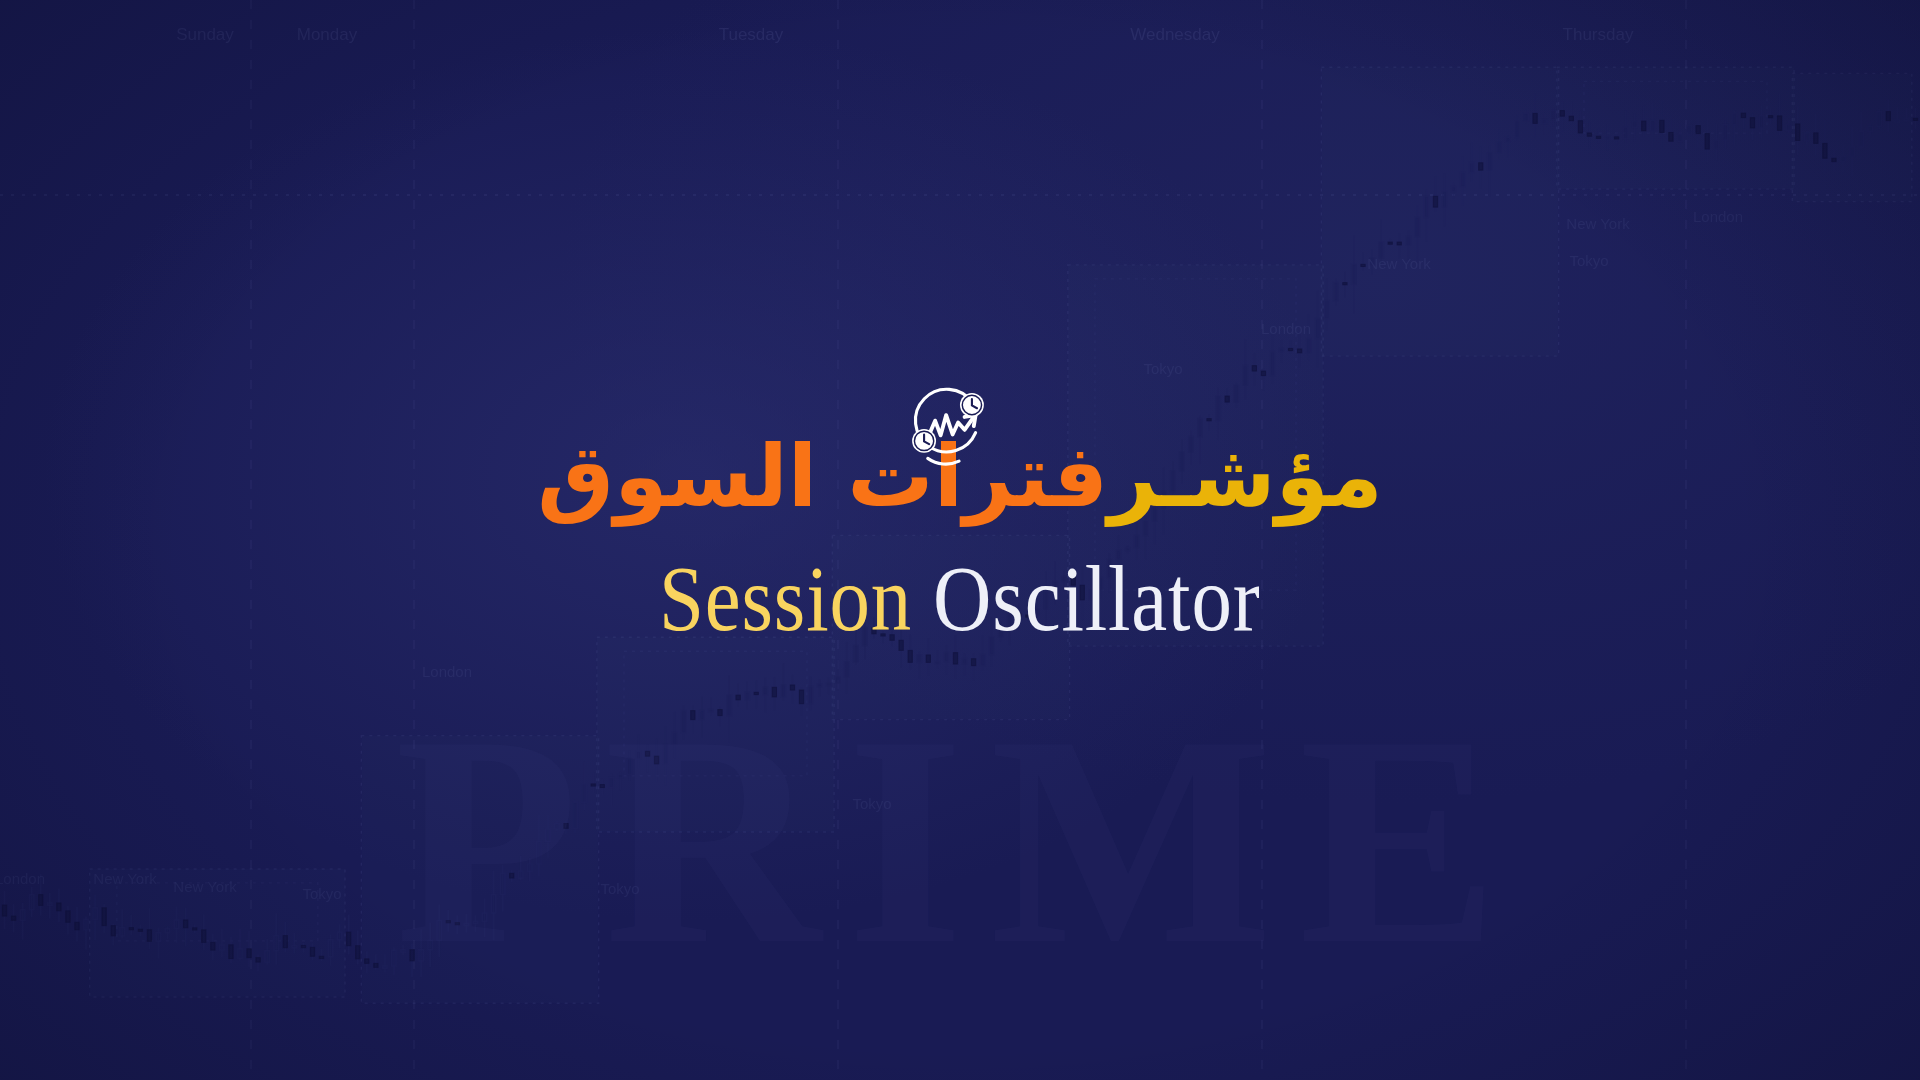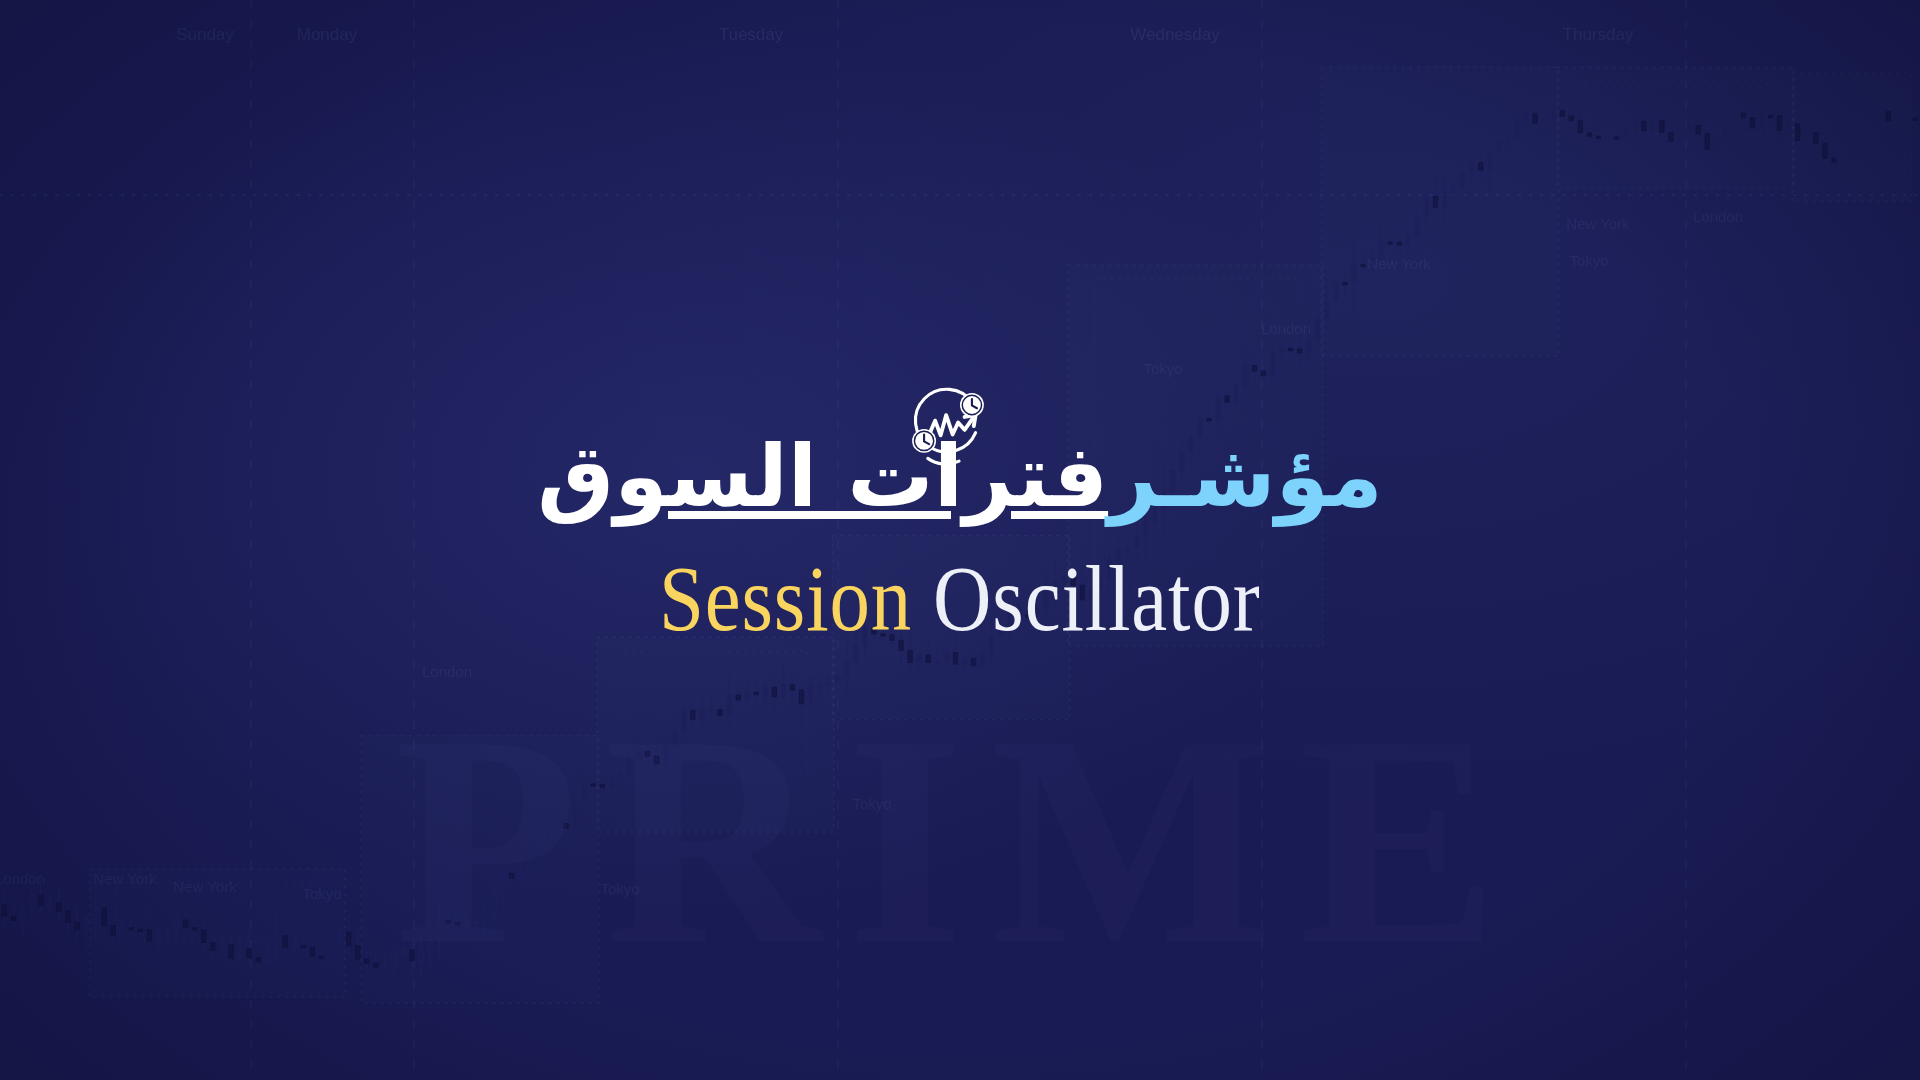--- a/index.html
+++ b/index.html
@@ -65,22 +65,22 @@
   .title-ar{
     position:relative;
     direction:rtl;
     font-family:"DejaVu Sans","Liberation Sans",sans-serif;
     font-size:86px;font-weight:700;
     line-height:1.18;
     white-space:nowrap;
     margin-top:-6px;
     letter-spacing:0px;
   }
-  .ar-white{color:#7dd3fc;}
-  .ar-gold{color:#ffffff;text-decoration:underline;}
+  .ar-white{color:#eab308;}
+  .ar-gold{color:#f97316;}
 
   .logo-mark{
     position:absolute;
     left:calc(50% - 58px);
     top:-44px;
     width:92px;height:92px;
     pointer-events:none;
   }
 
   .title-en{

